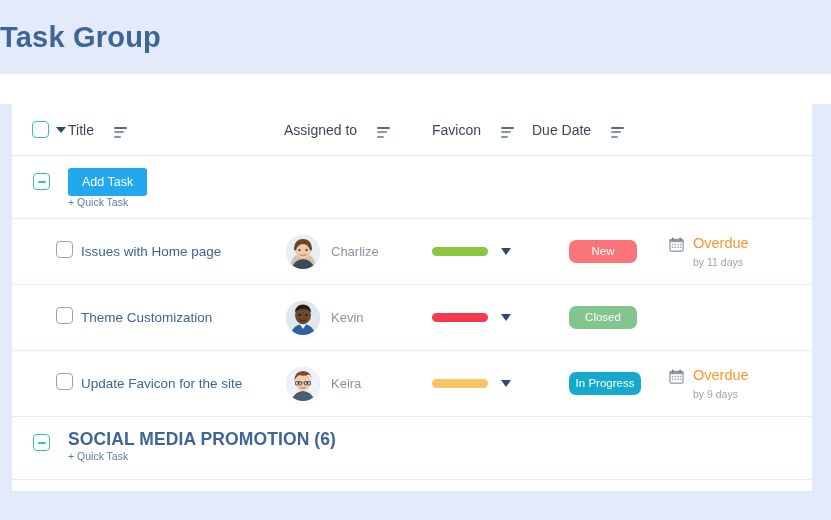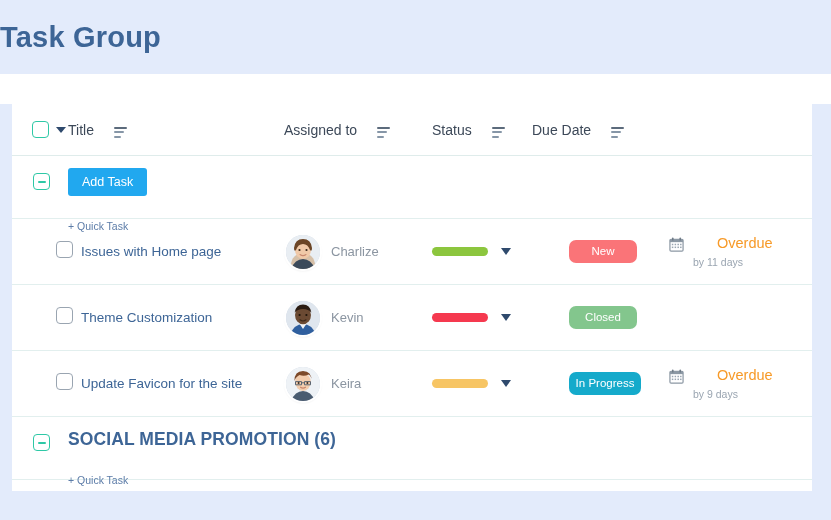--- a/index.html
+++ b/index.html
@@ -152,21 +152,21 @@
     font-size: 12.5px;
     padding: 7px 14px;
     border: none;
     border-radius: 3px;
     cursor: pointer;
     font-family: "Liberation Sans", sans-serif;
   }
   .quick-task {
     font-size: 10.5px;
     color: #5c7ca8;
-    margin-top: 24px;
+    margin-top: 0;
     cursor: pointer;
   }
 
   
   .task-row {
     height: 66px;
     display: flex;
     align-items: center;
     border-bottom: 1px solid #e2efee;
     box-sizing: border-box;
@@ -249,21 +249,20 @@
     align-items: flex-start;
     gap: 9px;
     box-sizing: border-box;
   }
   .cal-icon { margin-top: 2px; flex: none; }
   .due-text { display: flex; flex-direction: column; }
   .due-main {
     font-size: 14.5px;
     color: #f79a28;
     line-height: 1.15;
-    margin-left: 24px;
   }
   .due-sub {
     font-size: 10.5px;
     color: #9aa5b1;
     margin-top: 4px;
   }
 </style>
 </head>
 <body>
 
@@ -296,21 +295,21 @@
           <span>Assigned to</span>
           <span class="sort-icon">
               <i></i>
               <i></i>
               <i></i>
             </span>
         </span>
       </div>
       <div class="col-status">
         <span class="head-label">
-          <span>Status</span>
+          <span>Favicon</span>
           <span class="sort-icon">
               <i></i>
               <i></i>
               <i></i>
             </span>
         </span>
       </div>
       <div class="col-due">
         <span class="head-label">
           <span>Due Date</span>

